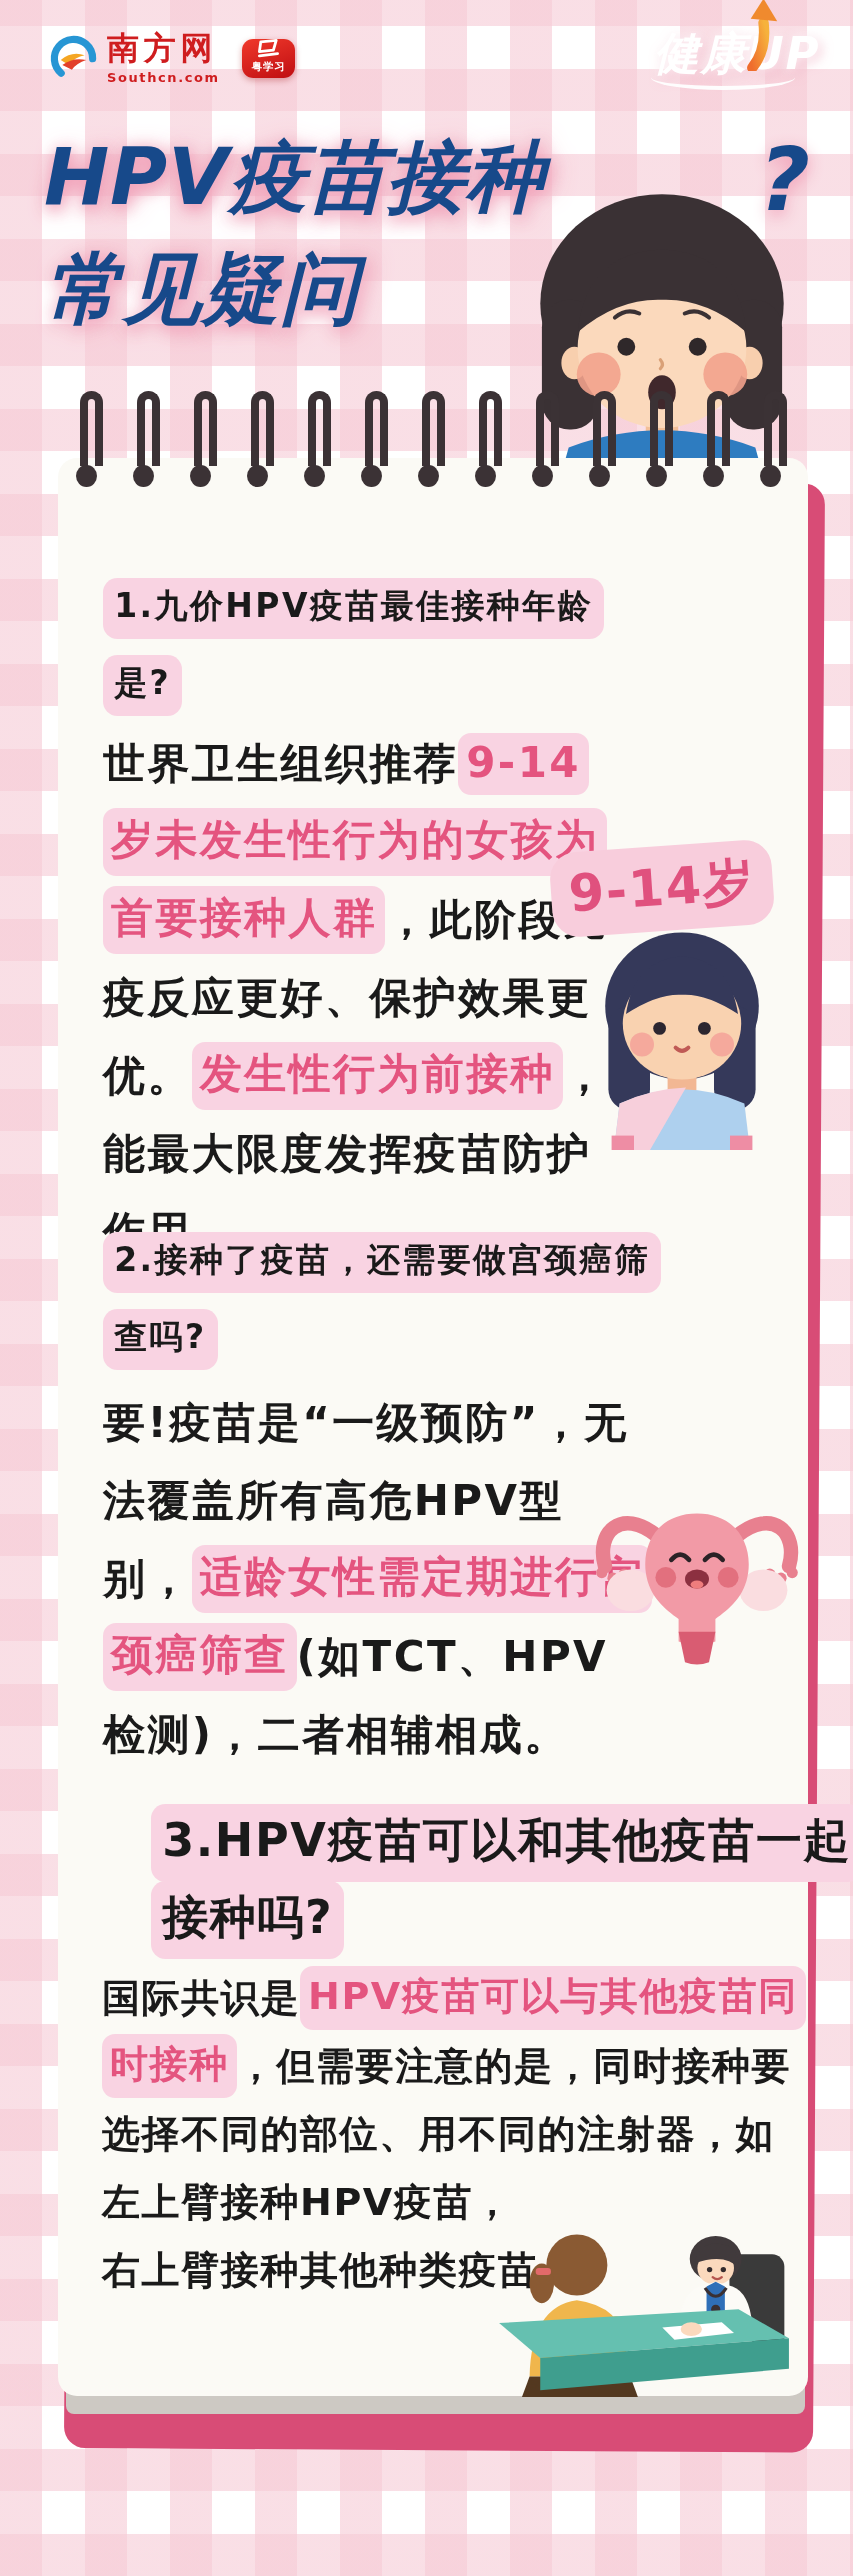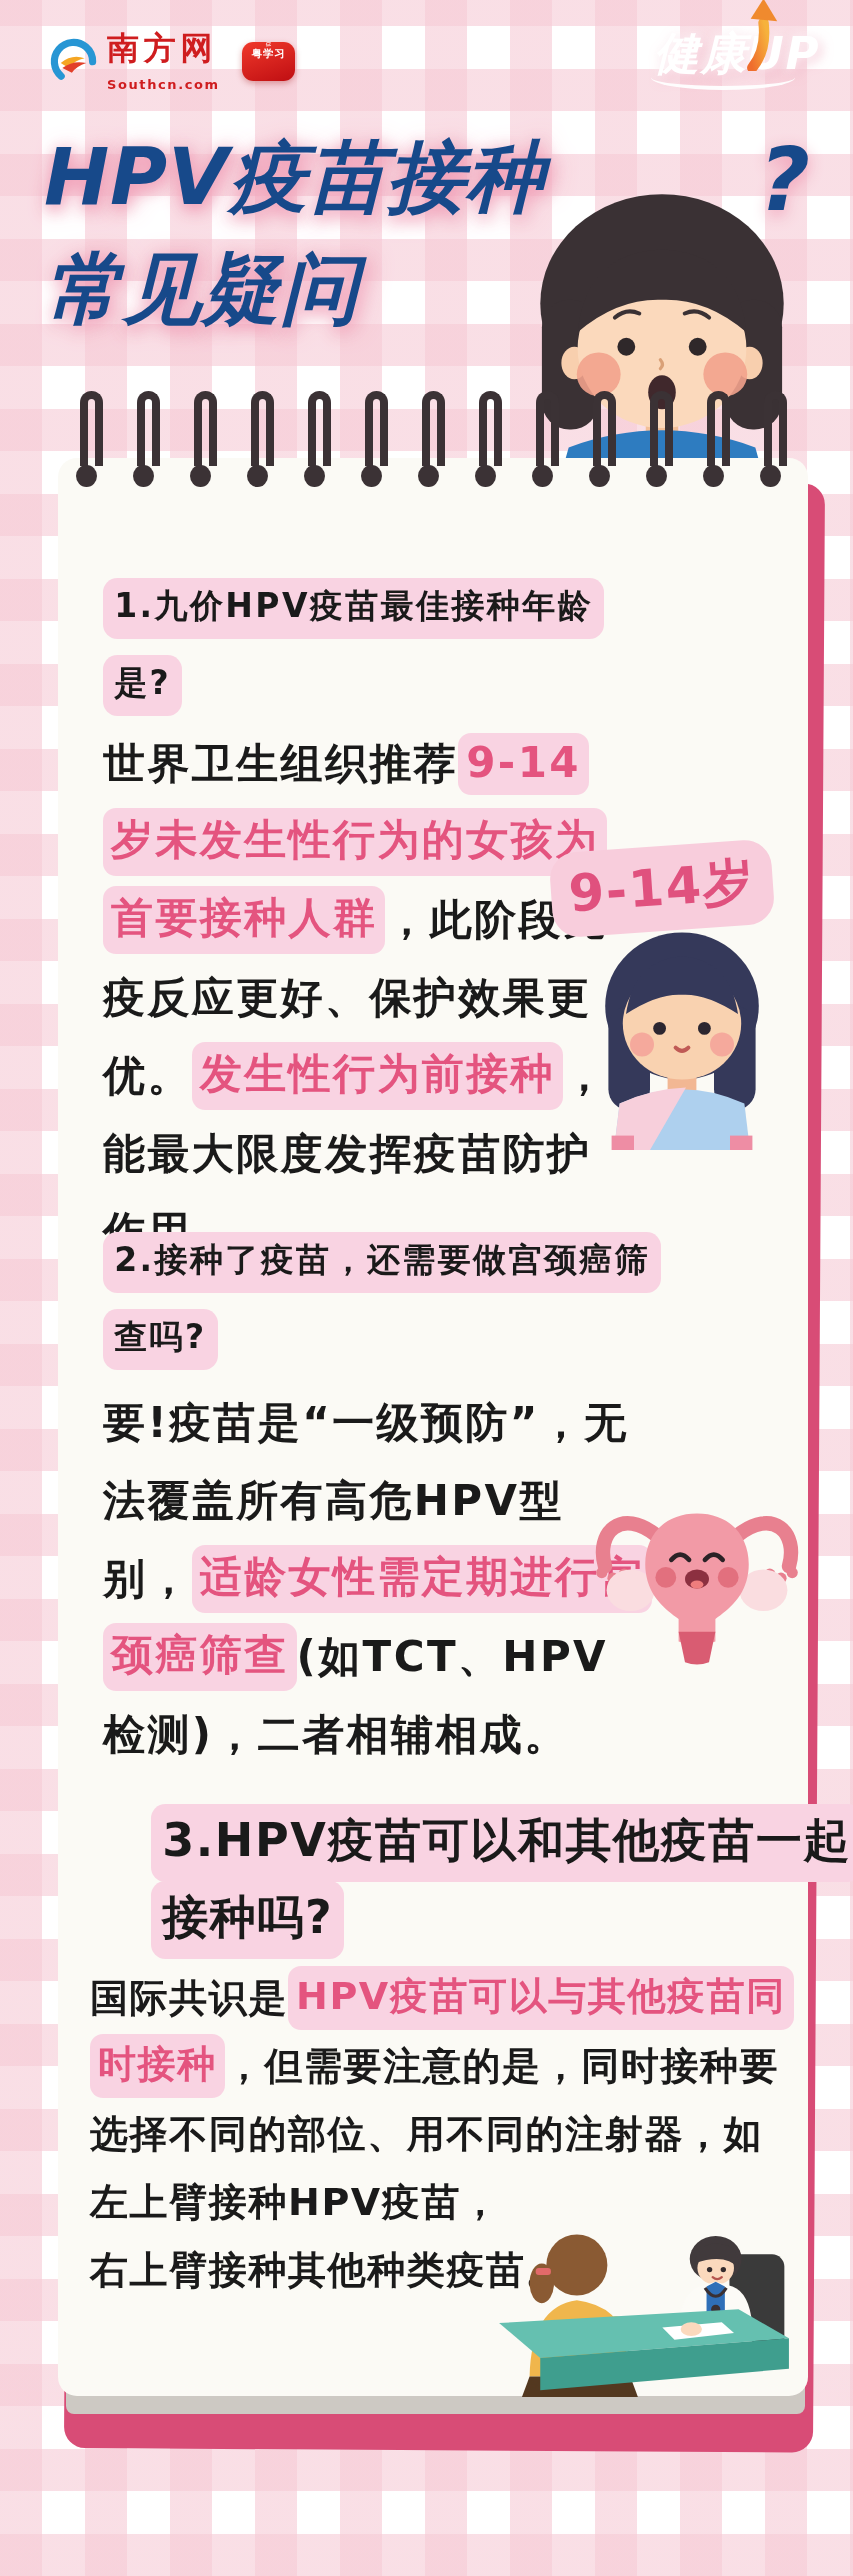--- a/index.html
+++ b/index.html
@@ -9,23 +9,23 @@
     background-color:#ffffff;
     background-image:
       repeating-linear-gradient(0deg, rgba(246,203,214,.62) 0 42px, rgba(255,255,255,0) 42px 85px),
       repeating-linear-gradient(90deg, rgba(246,203,214,.62) 0 42px, rgba(255,255,255,0) 42px 85px);
   }
   
   .logo-row{position:absolute;left:48px;top:32px;display:flex;align-items:center;gap:22.4px;z-index:8;}
   .southcn{display:flex;align-items:center;gap:8px;}
   .southcn-text{display:flex;flex-direction:column;line-height:1;justify-content:flex-end;}
   .southcn-name{color:#cf1d1f;font-weight:bold;font-size:32px;letter-spacing:4.8px;}
-  .southcn-domain{color:#cf1d1f;font-weight:bold;font-size:13px;letter-spacing:1.6px;margin-top:14px;}
+  .southcn-domain{color:#cf1d1f;font-weight:bold;font-size:13px;letter-spacing:1.6px;margin-top:7px;}
   .yxx{width:53px;height:39px;border-radius:11.2px;background:linear-gradient(160deg,#f0392b,#bf0e12);
-       box-shadow:0 2.4px 6.4px rgba(160,20,20,.35);display:flex;flex-direction:column;align-items:center;justify-content:flex-end;padding-bottom:20px;box-sizing:border-box;}
+       box-shadow:0 2.4px 6.4px rgba(160,20,20,.35);display:flex;flex-direction:column;align-items:center;justify-content:flex-end;padding-bottom:4px;box-sizing:border-box;}
   .yxx-label{color:#fff;font-size:10.4px;font-weight:bold;letter-spacing:0.8px;}
   .health-up{position:absolute;top:24px;right:34px;z-index:8;font-style:italic;font-weight:bold;
        font-size:45px;color:#ffffff;letter-spacing:1.6px;
        text-shadow:0 0 11.2px rgba(255,255,255,.9),3.2px 4px 11.2px rgba(236,150,175,.55);}
   .health-up::after{content:"";position:absolute;left:-3.2px;bottom:-6.4px;width:144px;height:21px;
        border-bottom:4.8px solid #fff;border-radius:50%;opacity:.95;}
   .up-arrow{position:absolute;right:42px;top:-27px;}
   
   .title{position:absolute;left:44px;top:138px;z-index:2;font-style:italic;font-weight:bold;color:#17498a;line-height:1.0;}
   .title .t1{font-size:78px;letter-spacing:0.8px;text-shadow:0 4.8px 16px rgba(240,158,182,.95),4.8px 3.2px 21px rgba(240,158,182,.8);}
@@ -249,21 +249,21 @@
   </svg>
 
   <div class="sec s3h" style="left:103px;top:1804px;">
     <div class="line">
       <span class="hl">3.HPV疫苗可以和其他疫苗一起</span>
     </div>
     <div class="line">
       <span class="hl">接种吗?</span>
     </div>
   </div>
-  <div class="sec s3" style="left:90px;top:1964px;">
+  <div class="sec s3" style="left:102px;top:1964px;">
     <div class="line">
       <span class="sb">国际共识是</span>
       <span class="sp">HPV疫苗可以与其他疫苗同</span>
     </div>
     <div class="line">
       <span class="sp">时接种</span>
       <span class="sb">，但需要注意的是，同时接种要</span>
     </div>
     <div class="line">
       <span class="sb">选择不同的部位、用不同的注射器，如</span>

